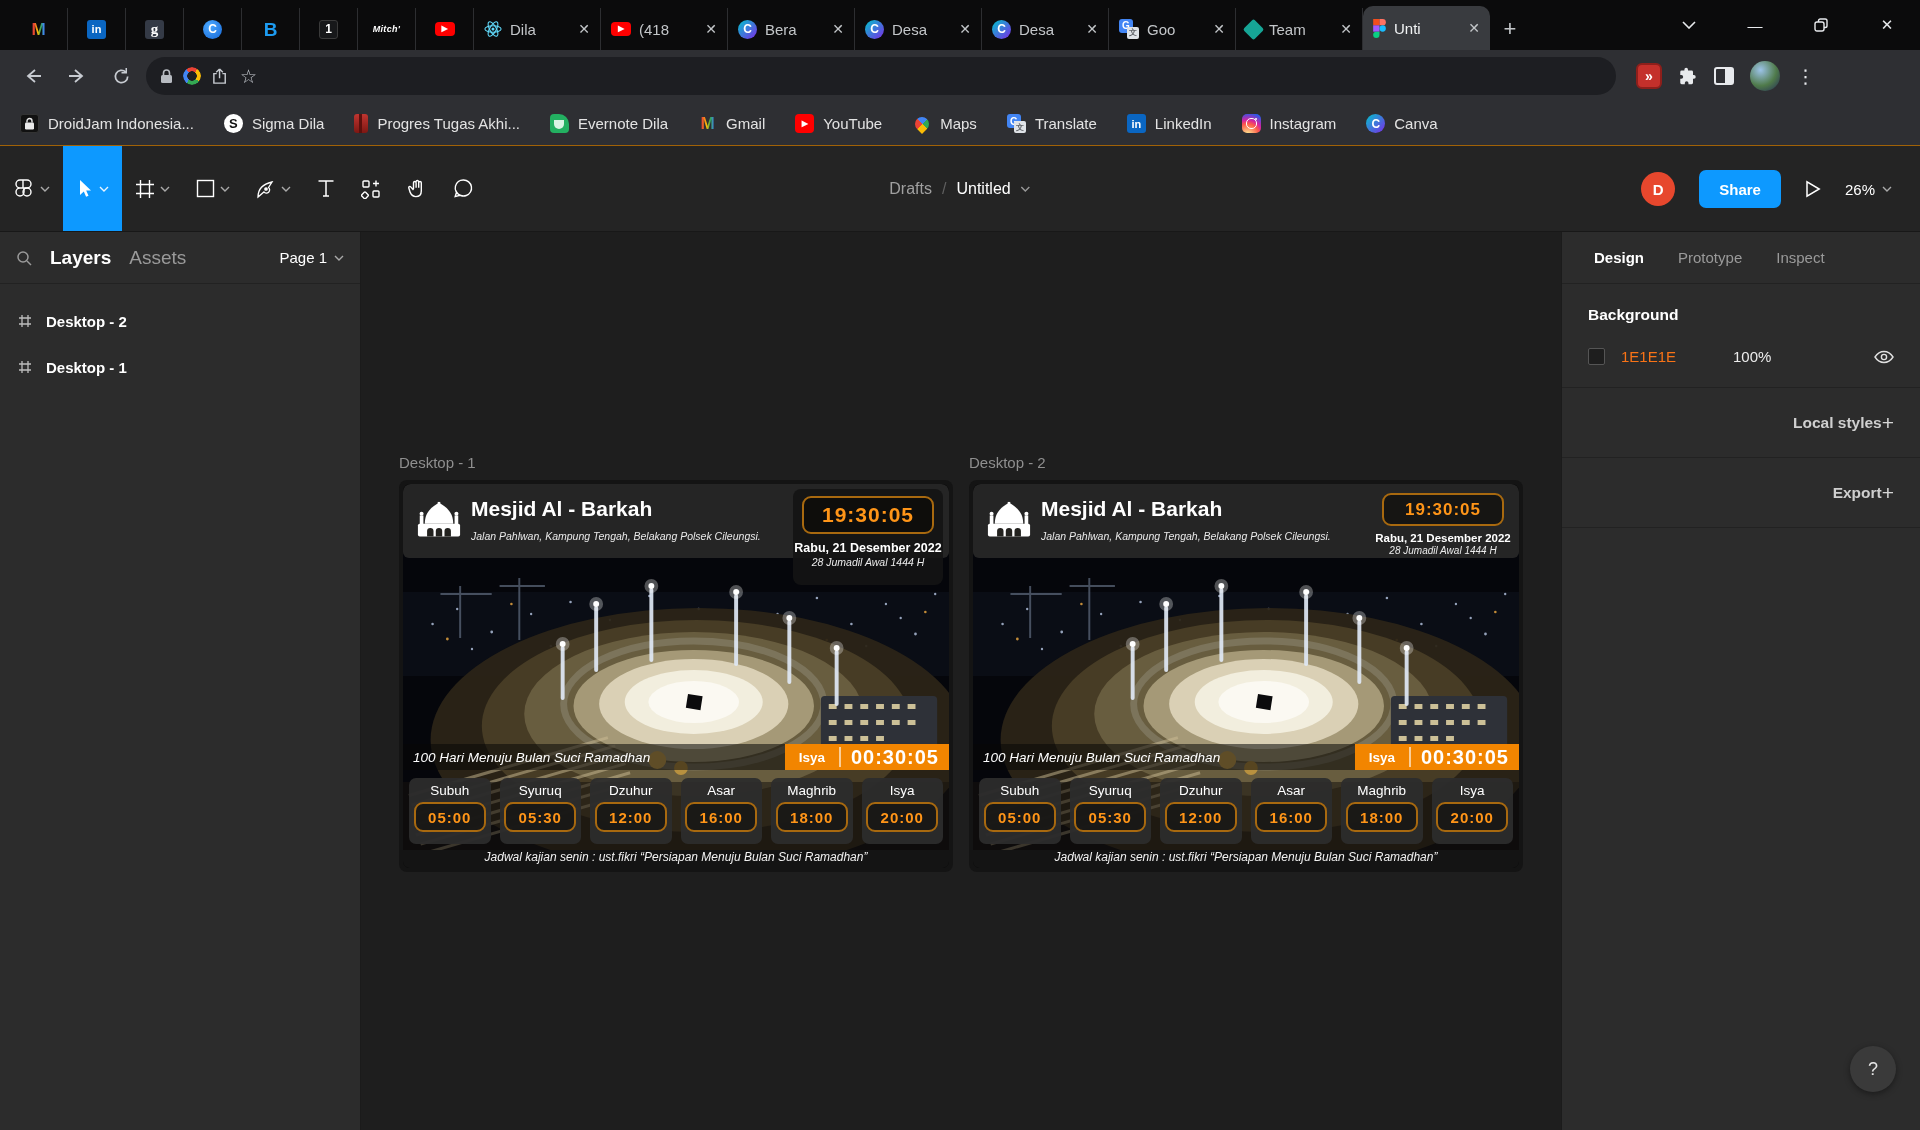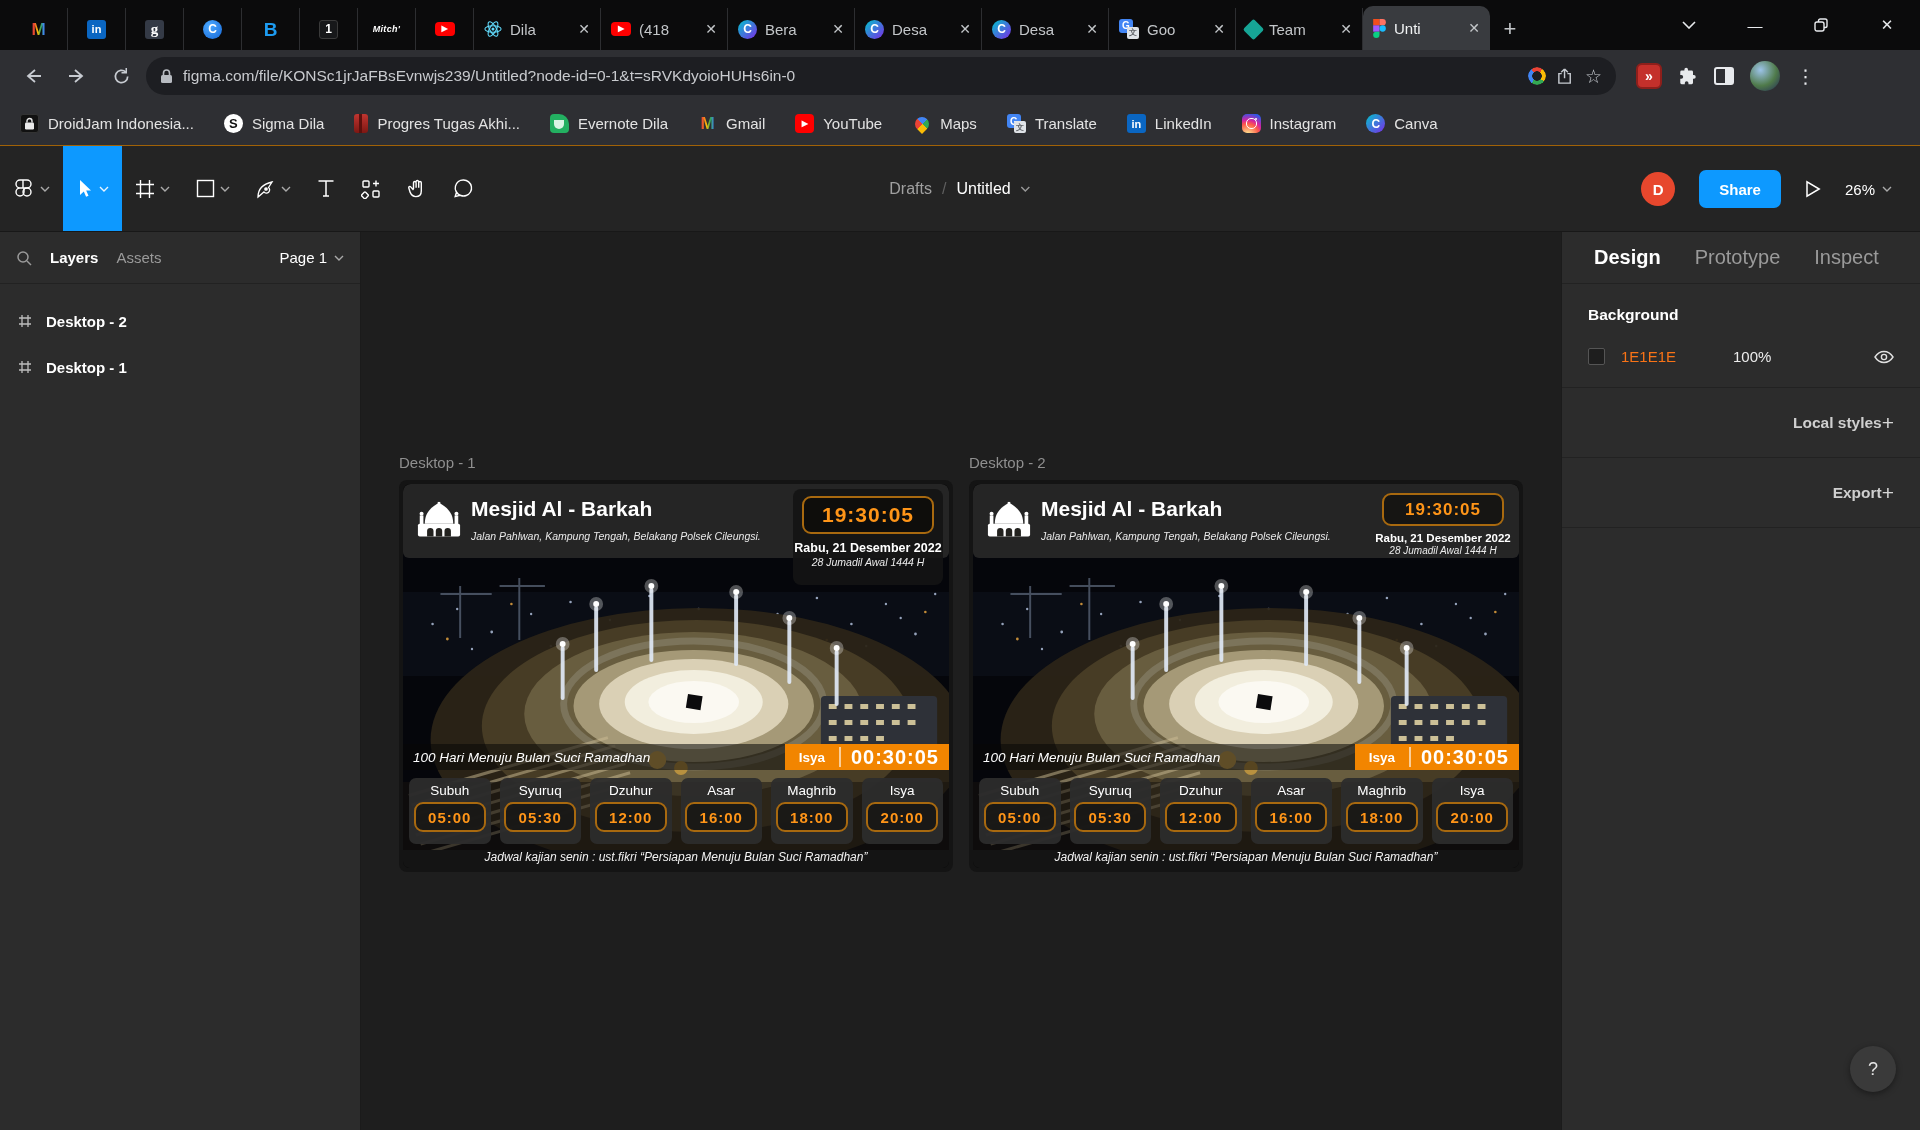--- a/index.html
+++ b/index.html
@@ -102,32 +102,32 @@
   .avatar-d{width:34px;height:34px;border-radius:50%;background:#e7472d;color:#fff;font-size:15px;font-weight:700;
     display:flex;align-items:center;justify-content:center}
   .sharebtn{height:38px;padding:0 20px;border-radius:7px;background:var(--blue);color:#fff;
     font-size:15px;font-weight:600;display:flex;align-items:center;border:none}
   .zoomctl{display:flex;align-items:center;gap:7px;color:#fff;font-size:15px}
 
   
   .leftpanel{position:absolute;left:0;top:232px;bottom:0;width:361px;background:var(--panel);
     border-right:1px solid #1b1b1b}
   .lp-head{height:52px;display:flex;align-items:center;gap:18px;padding:0 16px;border-bottom:1px solid #222}
-  .lp-tab{font-size:15px;color:#9a9a9a}
+  .lp-tab{font-size:19px;color:#9a9a9a}
   .lp-tab.active{color:#fff;font-weight:700}
   .lp-page{margin-left:auto;display:flex;align-items:center;gap:7px;color:#fff;font-size:15px}
   .lp-list{padding-top:14px}
   .lp-row{height:46px;display:flex;align-items:center;gap:14px;padding:0 18px;color:#fff;
     font-size:15px;font-weight:700}
   .hashicon{color:#bdbdbd}
 
   .rightpanel{position:absolute;right:0;top:232px;bottom:0;width:359px;background:var(--panel);
     border-left:1px solid #1b1b1b}
   .rp-tabs{height:52px;display:flex;align-items:center;gap:34px;padding:0 32px;border-bottom:1px solid #222}
-  .rp-tab{font-size:20px;color:#9a9a9a}
+  .rp-tab{font-size:15px;color:#9a9a9a}
   .rp-tab.active{color:#fff;font-weight:700}
   .rp-section{padding:22px 26px;border-bottom:1px solid #222}
   .rp-title{color:#fff;font-size:15.5px;font-weight:700}
   .bg-row{margin-top:24px;display:flex;align-items:center;gap:16px}
   .swatch{width:17px;height:17px;background:#1e1e1e;border:1px solid #555;border-radius:2px}
   .hexval{color:#f97316;font-size:15px;width:96px}
   .opacity{color:#ececec;font-size:15px;flex:1}
   .rp-row{height:70px;display:flex;align-items:center;justify-content:flex-end;
     padding:0 26px;border-bottom:1px solid #222;color:#cfcfcf;font-size:15.5px;font-weight:600}
   .plus{color:#d5d5d5;font-size:21px;font-weight:400}
@@ -432,21 +432,20 @@
           <path d="M15 1v5h-5" stroke-width="1.6"></path>
         </svg>
     </div>
     <div class="omnibox">
       <span>
         <svg width="13" height="16" viewBox="0 0 13 16" fill="#b7bbc1">
             <rect x="1" y="7" width="11" height="8" rx="1.5"></rect>
             <path d="M3.5 7V5a3 3 0 0 1 6 0v2" fill="none" stroke="#b7bbc1" stroke-width="1.6"></path>
           </svg>
       </span>
-      <span class="urltext">figma.com/file/KONSc1jrJaFBsEvnwjs239/Untitled?node-id=0-1&amp;t=sRVKdyoioHUHs6in-0</span>
       <span class="gicon"></span>
       <span>
         <svg width="19" height="18" viewBox="0 0 20 19" fill="none" stroke="#c7cbd1" stroke-width="1.5">
             <path d="M6 7H3v10h12V7h-3"></path>
             <path d="M9 12V2m0 0L5.5 5.5M9 2l3.5 3.5"></path>
           </svg>
       </span>
       <span class="staricon">☆</span>
     </div>
     <div class="trailing">

